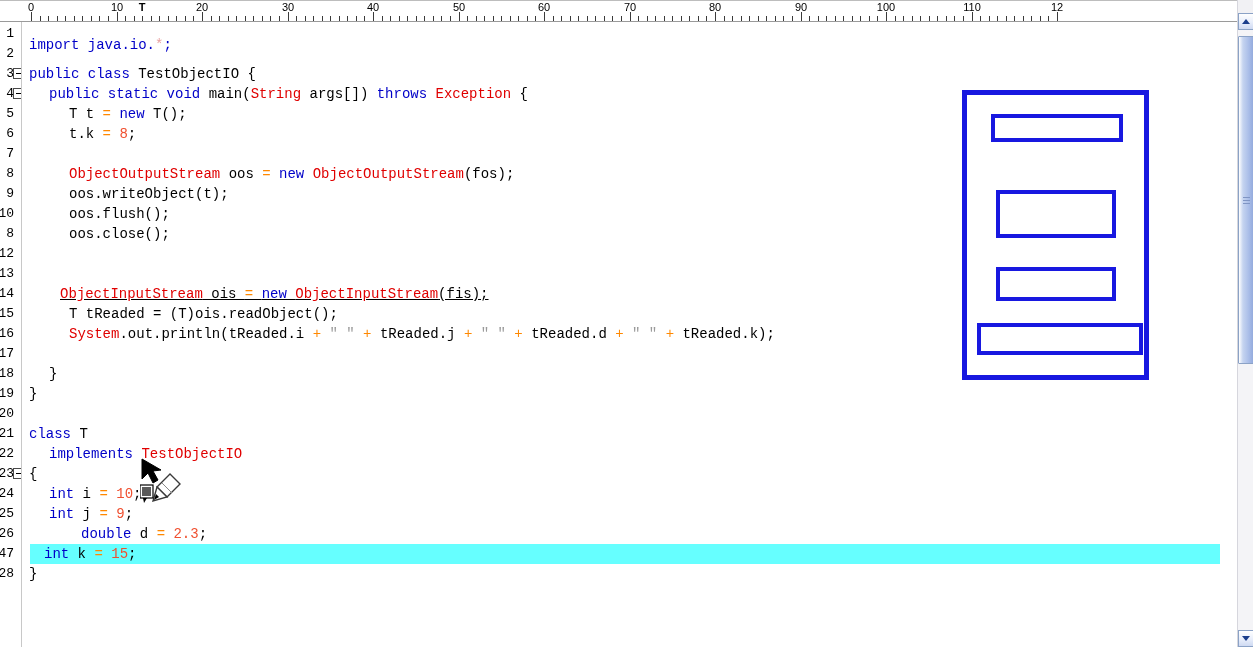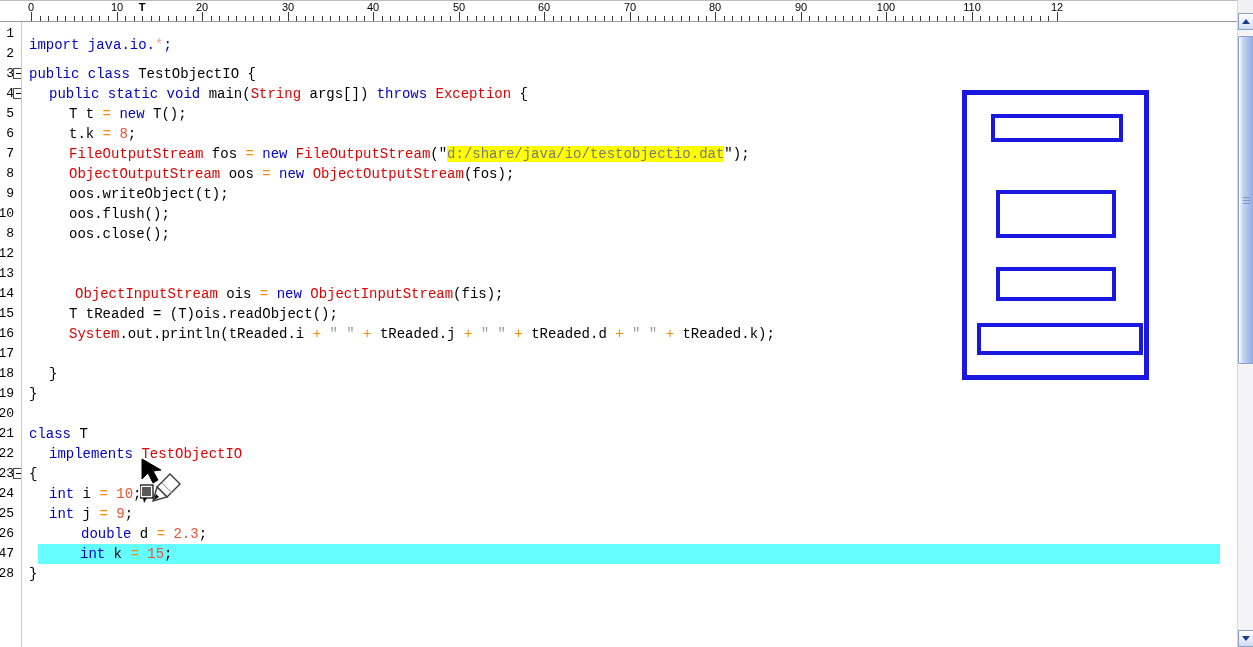--- a/index.html
+++ b/index.html
@@ -387,40 +387,39 @@
       <div class="fold" style="top: 446px;"></div>
     </div>
 
   <div id="code">
       <div class="code-line" style="top: 13px; left: 6px;"><span class="tok-kw">import </span><span class="tok-kw">java.io.</span><span class="tok-star">*</span><span class="tok-kw">;</span></div>
       <div class="code-line" style="top: 22px; left: 6px;"></div>
       <div class="code-line" style="top: 42px; left: 6px;"><span class="tok-kw">public class </span><span class="tok-plain">TestObjectIO {</span></div>
       <div class="code-line" style="top: 62px; left: 26px;"><span class="tok-kw">public static void </span><span class="tok-plain">main(</span><span class="tok-type">String</span><span class="tok-plain"> args[]) </span><span class="tok-kw">throws </span><span class="tok-type">Exception</span><span class="tok-plain"> {</span></div>
       <div class="code-line" style="top: 82px; left: 46px;"><span class="tok-plain">T t </span><span class="tok-op">= </span><span class="tok-kw">new </span><span class="tok-plain">T();</span></div>
       <div class="code-line" style="top: 102px; left: 46px;"><span class="tok-plain">t.k </span><span class="tok-op">= </span><span class="tok-num">8</span><span class="tok-plain">;</span></div>
-      <div class="code-line" style="top: 122px; left: 46px;"><span class="tok-type">FileOutputStream</span><span class="tok-plain"> fos </span><span class="tok-op">= </span><span class="tok-kw">new </span><span class="tok-type">FileOutputStream</span><span class="tok-plain">("</span><span class="tok-str">d:/share/java/io/testobjectio.dat</span><span class="tok-plain">");</span></div>
       <div class="code-line" style="top: 142px; left: 46px;"><span class="tok-type">ObjectOutputStream</span><span class="tok-plain"> oos </span><span class="tok-op">= </span><span class="tok-kw">new </span><span class="tok-type">ObjectOutputStream</span><span class="tok-plain">(fos);</span></div>
       <div class="code-line" style="top: 162px; left: 46px;"><span class="tok-plain">oos.writeObject(t);</span></div>
       <div class="code-line" style="top: 182px; left: 46px;"><span class="tok-plain">oos.flush();</span></div>
       <div class="code-line" style="top: 202px; left: 46px;"><span class="tok-plain">oos.close();</span></div>
       <div class="code-line" style="top: 222px; left: 6px;"></div>
-      <div class="code-line" style="top: 262px; left: 52px;"><span class="tok-type">ObjectInputStream</span><span class="tok-plain"> ois </span><span class="tok-op">= </span><span class="tok-kw">new </span><span class="tok-type">ObjectInputStream</span><span class="tok-plain">(fis);</span></div>
+      <div class="code-line" style="top: 262px; left: 37px; text-decoration: underline;"><span class="tok-type">ObjectInputStream</span><span class="tok-plain"> ois </span><span class="tok-op">= </span><span class="tok-kw">new </span><span class="tok-type">ObjectInputStream</span><span class="tok-plain">(fis);</span></div>
       <div class="code-line" style="top: 282px; left: 46px;"><span class="tok-plain">T tReaded = (T)ois.readObject();</span></div>
       <div class="code-line" style="top: 302px; left: 46px;"><span class="tok-type">System</span><span class="tok-plain">.out.println(tReaded.i </span><span class="tok-op">+ </span><span class="tok-str2">" "</span><span class="tok-plain"> </span><span class="tok-op">+ </span><span class="tok-plain">tReaded.j </span><span class="tok-op">+ </span><span class="tok-str2">" "</span><span class="tok-plain"> </span><span class="tok-op">+ </span><span class="tok-plain">tReaded.d </span><span class="tok-op">+ </span><span class="tok-str2">" "</span><span class="tok-plain"> </span><span class="tok-op">+ </span><span class="tok-plain">tReaded.k);</span></div>
       <div class="code-line" style="top: 322px; left: 6px;"></div>
       <div class="code-line" style="top: 342px; left: 26px;"><span class="tok-plain">}</span></div>
       <div class="code-line" style="top: 362px; left: 6px;"><span class="tok-plain">}</span></div>
       <div class="code-line" style="top: 382px; left: 6px;"></div>
       <div class="code-line" style="top: 402px; left: 6px;"><span class="tok-kw">class </span><span class="tok-plain">T</span></div>
       <div class="code-line" style="top: 422px; left: 26px;"><span class="tok-kw">implements </span><span class="tok-type">TestObjectIO</span></div>
       <div class="code-line" style="top: 442px; left: 6px;"><span class="tok-plain">{</span></div>
       <div class="code-line" style="top: 462px; left: 26px;"><span class="tok-kw">int </span><span class="tok-plain">i </span><span class="tok-op">= </span><span class="tok-num">10</span><span class="tok-plain">;</span></div>
       <div class="code-line" style="top: 482px; left: 26px;"><span class="tok-kw">int </span><span class="tok-plain">j </span><span class="tok-op">= </span><span class="tok-num">9</span><span class="tok-plain">;</span></div>
       <div class="code-line" style="top: 502px; left: 26px; margin-left: 32px;"><span class="tok-kw">double </span><span class="tok-plain">d </span><span class="tok-op">= </span><span class="tok-num">2.3</span><span class="tok-plain">;</span></div>
-      <div class="code-line sel" style="top: 522px; left: 15px; padding-left: 42px;"><span class="tok-kw">int </span><span class="tok-plain">k </span><span class="tok-op">= </span><span class="tok-num">15</span><span class="tok-plain">;</span></div>
+      <div class="code-line sel" style="top: 522px; left: 7px; padding-left: 14px;"><span class="tok-kw">int </span><span class="tok-plain">k </span><span class="tok-op">= </span><span class="tok-num">15</span><span class="tok-plain">;</span></div>
       <div class="code-line" style="top: 542px; left: 6px;"><span class="tok-plain">}</span></div>
     </div>
 
   <div id="annot">
       <div class="abox" style="left: 962px; top: 90px; width: 187px; height: 290px; border-width: 5px; border-color: rgb(24, 24, 224);"></div>
       <div class="abox" style="left: 991px; top: 114px; width: 132px; height: 28px; border-width: 4px; border-color: rgb(24, 24, 224);"></div>
       <div class="abox" style="left: 996px; top: 190px; width: 120px; height: 48px; border-width: 4px; border-color: rgb(24, 24, 224);"></div>
       <div class="abox" style="left: 996px; top: 267px; width: 120px; height: 34px; border-width: 4px; border-color: rgb(24, 24, 224);"></div>
       <div class="abox" style="left: 977px; top: 323px; width: 166px; height: 32px; border-width: 4px; border-color: rgb(24, 24, 224);"></div>
     </div>

